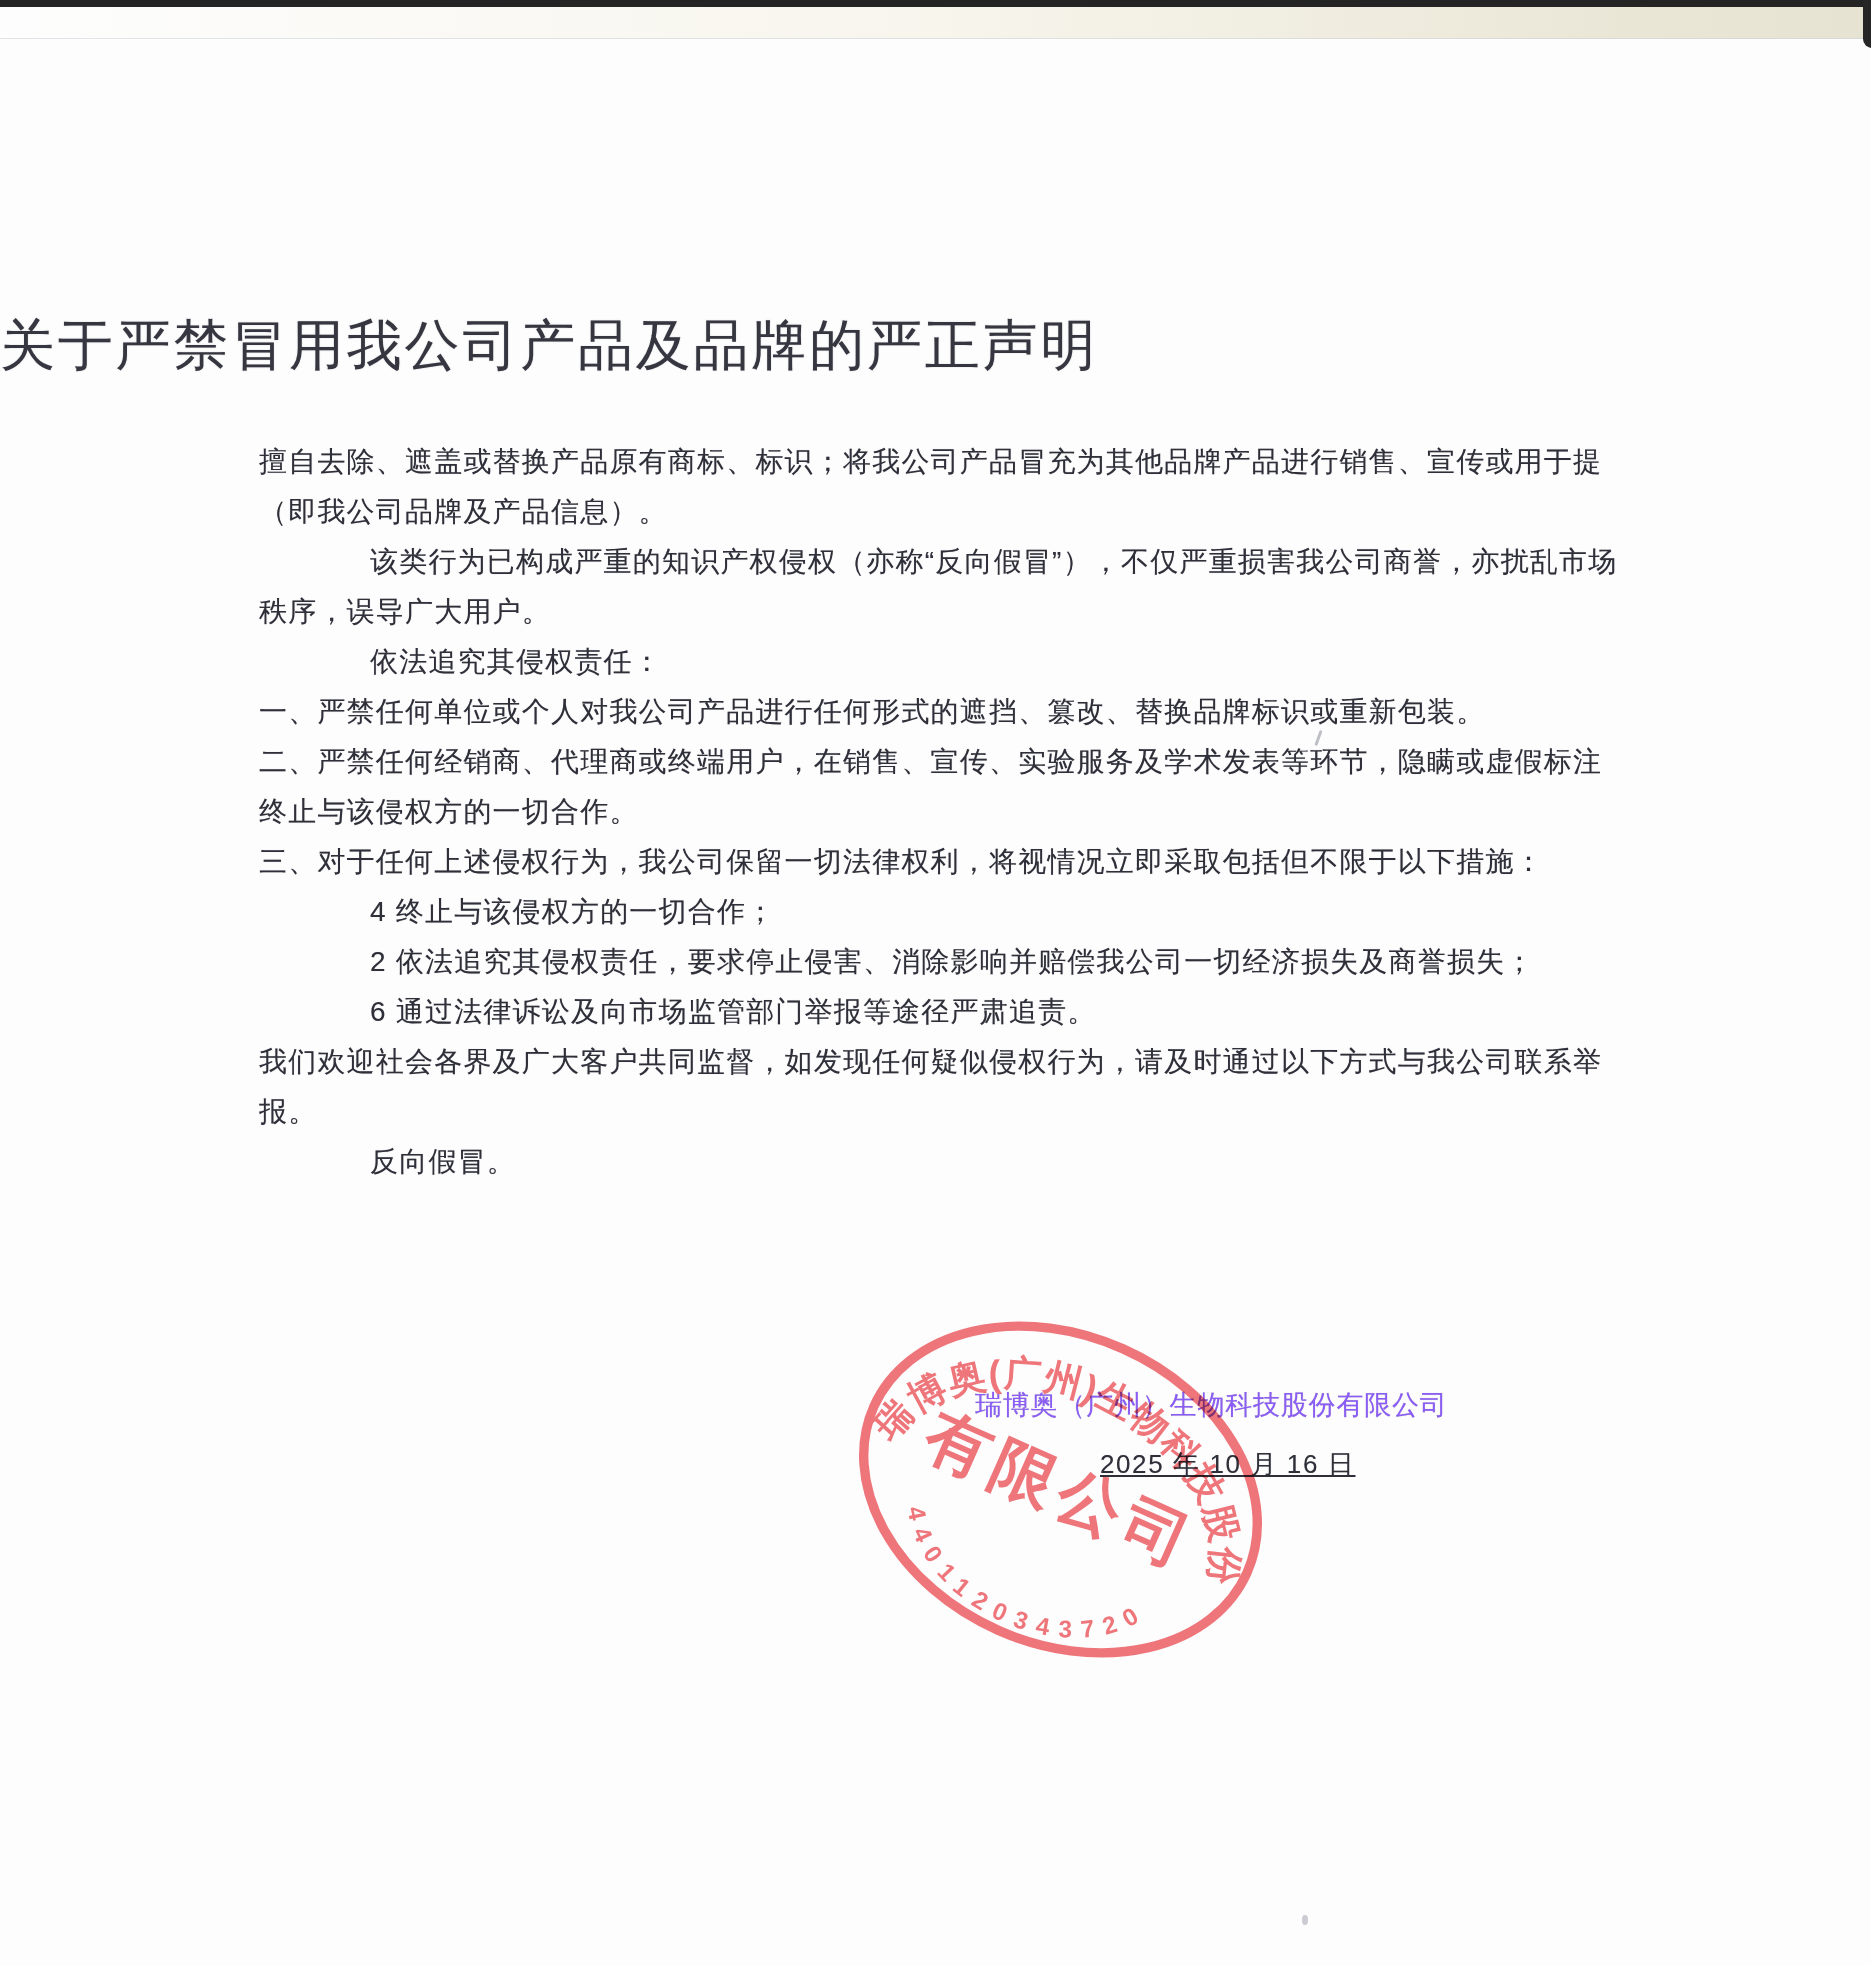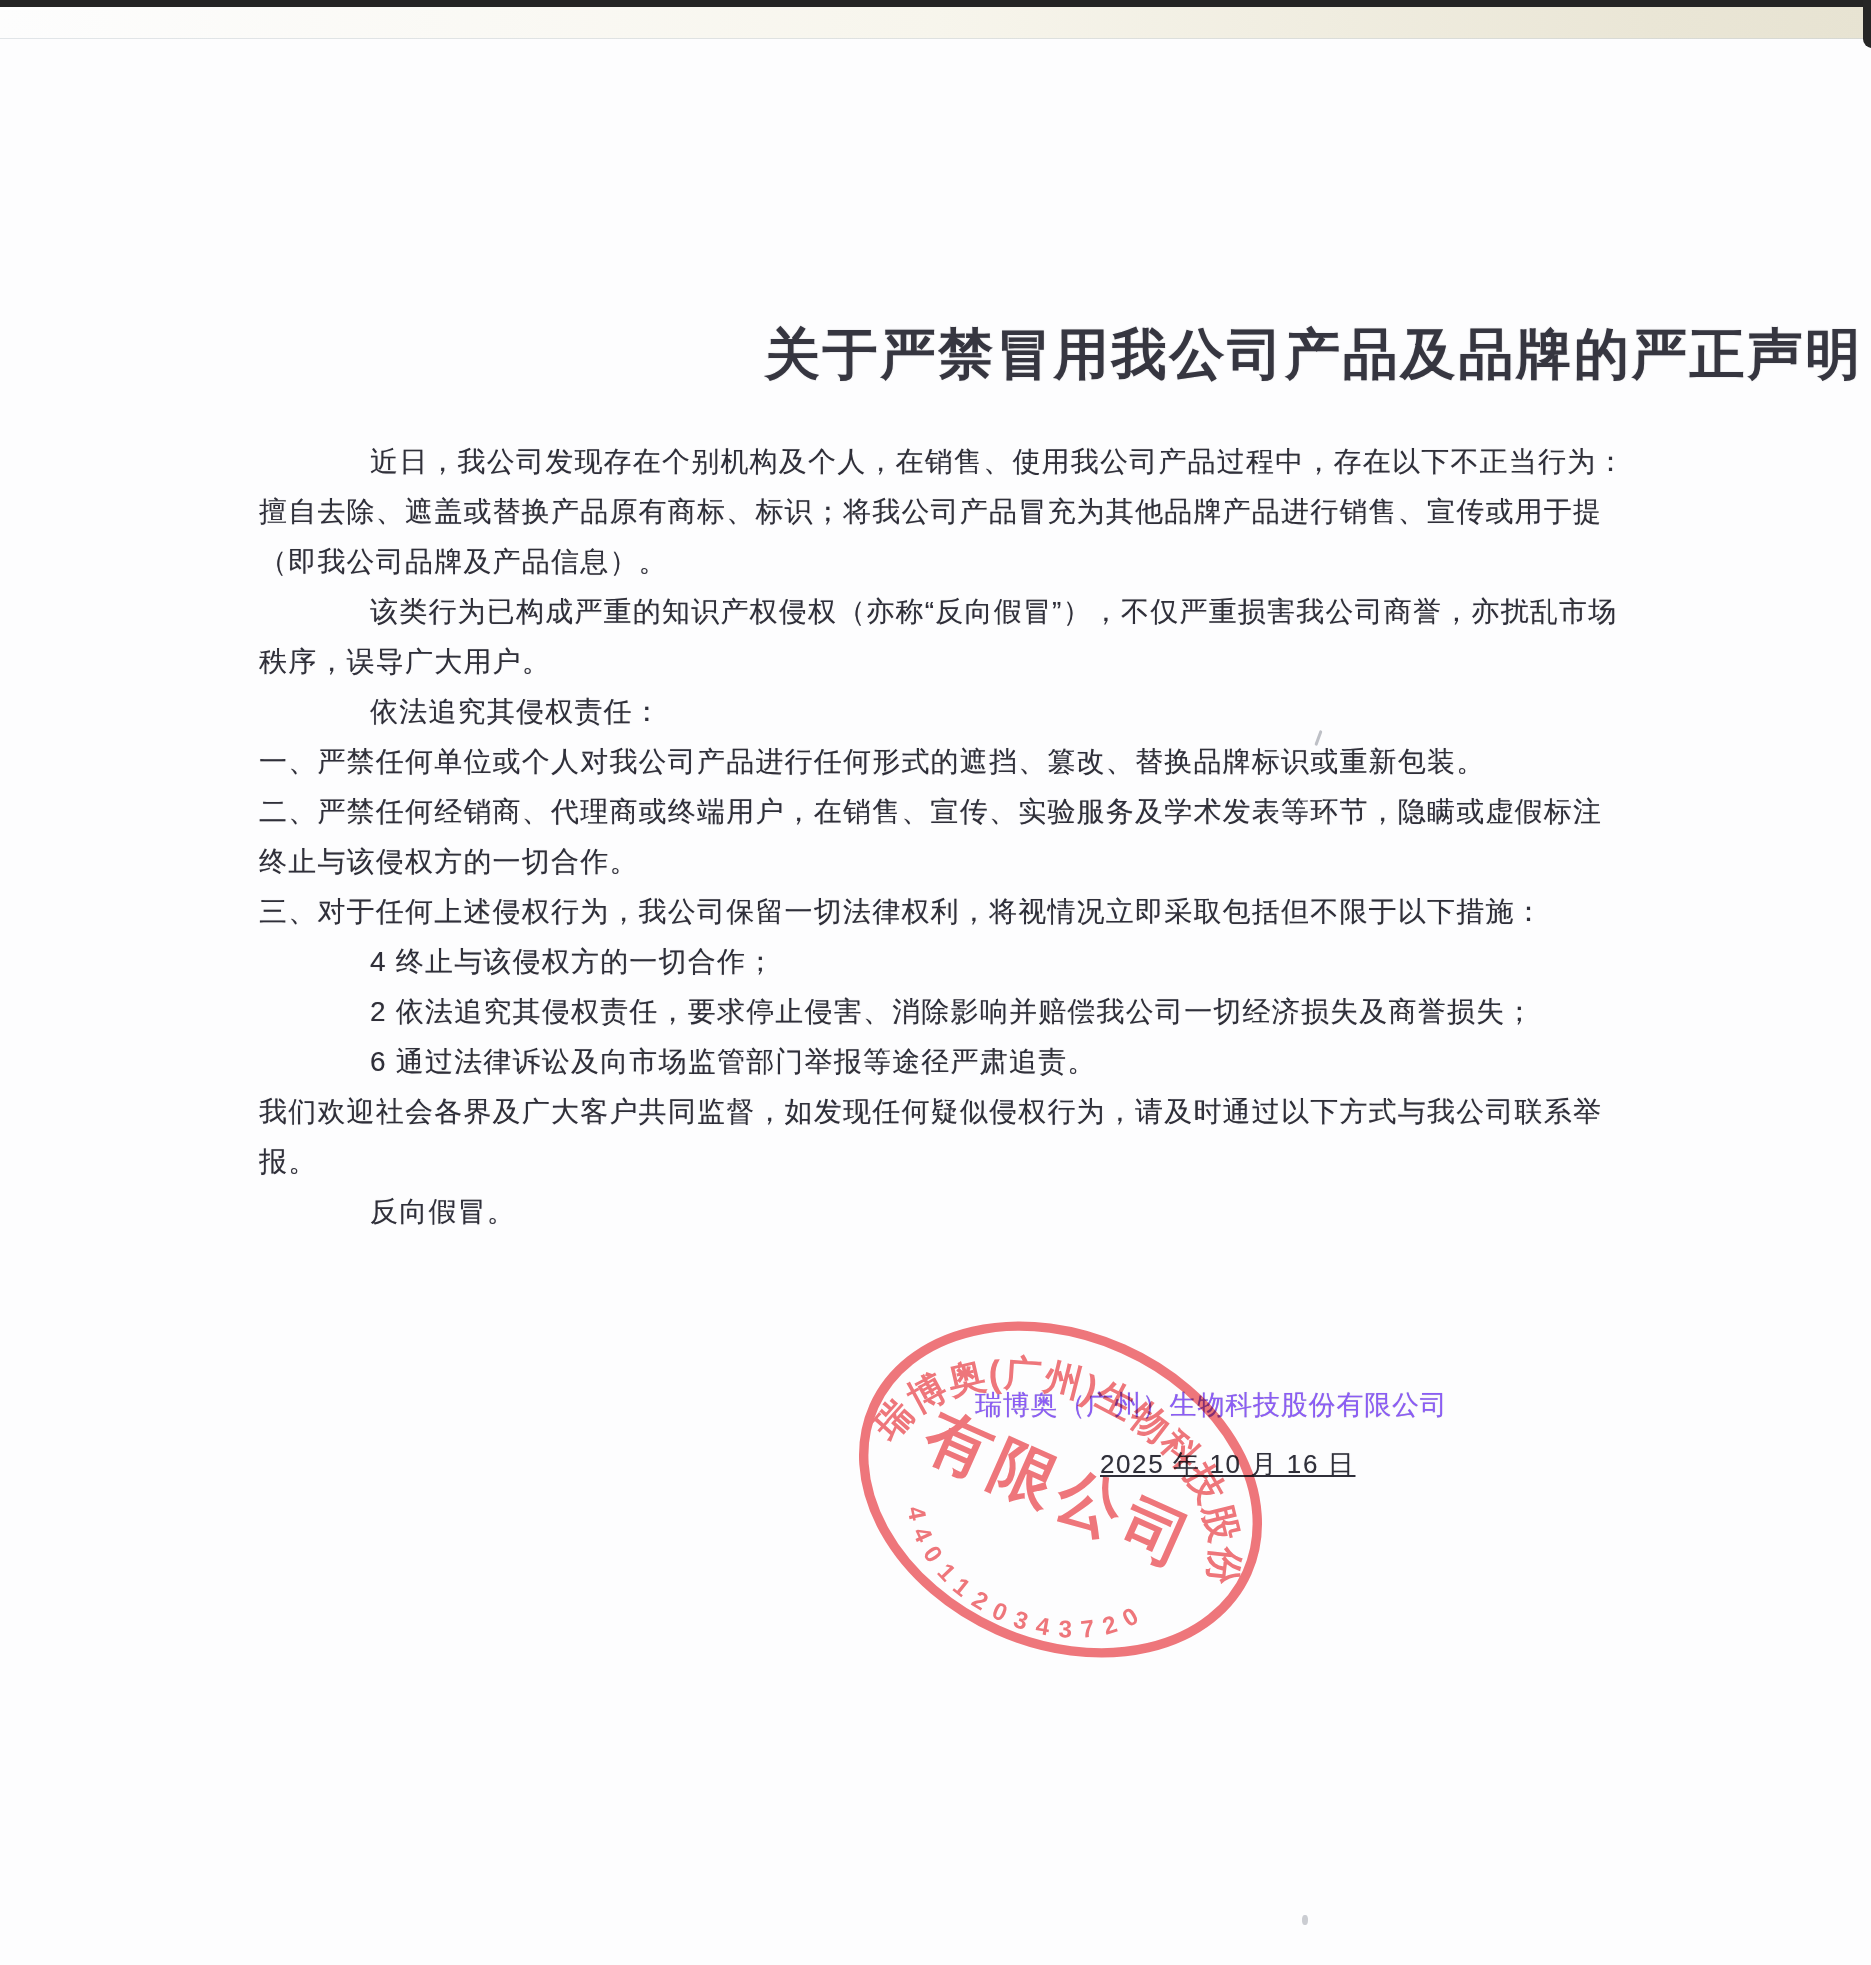--- a/index.html
+++ b/index.html
@@ -19,23 +19,23 @@
   }
   .corner-dark{
     position:absolute;right:0;top:0;width:9.4px;height:48px;
     background:#262626;border-bottom-left-radius:12.6px;
   }
   .speck{position:absolute;border-radius:50%;}
   .speck-tick{position:absolute;width:2.8px;height:15.7px;background:rgba(95,100,115,.4);transform:rotate(20deg);border-radius:1.6px;}
 
   
   .title{
-    position:absolute;left:0;right:0;top:309px;margin:9px;
-    text-align:right;
-    font-size:55px;font-weight:bold;letter-spacing:2.8px;
+    position:absolute;left:0;right:0;top:309px;margin:0;
+    text-align:left;
+    font-size:55px;font-weight:normal;letter-spacing:2.8px;
     color:#363640;
     text-shadow:0 0 1.2px rgba(54,54,64,.35);
   }
   .body-block{position:absolute;left:259px;top:437px;width:1395px;}
   .line{
     height:50px;line-height:50px;
     font-size:28px;letter-spacing:1.2px;white-space:nowrap;
     color:#2f2f39;
     text-shadow:0 0 0.8px rgba(47,47,57,.35);
   }
@@ -70,21 +70,20 @@
 
 <div class="page">
 
   <div class="scan-top-bar"></div>
   <div class="backing-strip"></div>
   <div class="corner-dark"></div>
 
   <h1 class="title">关于严禁冒用我公司产品及品牌的严正声明</h1>
 
   <div class="body-block">
-    <div class="line ind">近日，我公司发现存在个别机构及个人，在销售、使用我公司产品过程中，存在以下不正当行为：</div>
     <div class="line">擅自去除、遮盖或替换产品原有商标、标识；将我公司产品冒充为其他品牌产品进行销售、宣传或用于提</div>
     <div class="line">（即我公司品牌及产品信息）。</div>
     <div class="line ind">该类行为已构成严重的知识产权侵权（亦称“反向假冒”），不仅严重损害我公司商誉，亦扰乱市场</div>
     <div class="line">秩序，误导广大用户。</div>
     <div class="line ind">依法追究其侵权责任：</div>
     <div class="line">一、严禁任何单位或个人对我公司产品进行任何形式的遮挡、篡改、替换品牌标识或重新包装。</div>
     <div class="line">二、严禁任何经销商、代理商或终端用户，在销售、宣传、实验服务及学术发表等环节，隐瞒或虚假标注</div>
     <div class="line">终止与该侵权方的一切合作。</div>
     <div class="line">三、对于任何上述侵权行为，我公司保留一切法律权利，将视情况立即采取包括但不限于以下措施：</div>
     <div class="line ind">4 终止与该侵权方的一切合作；</div>

